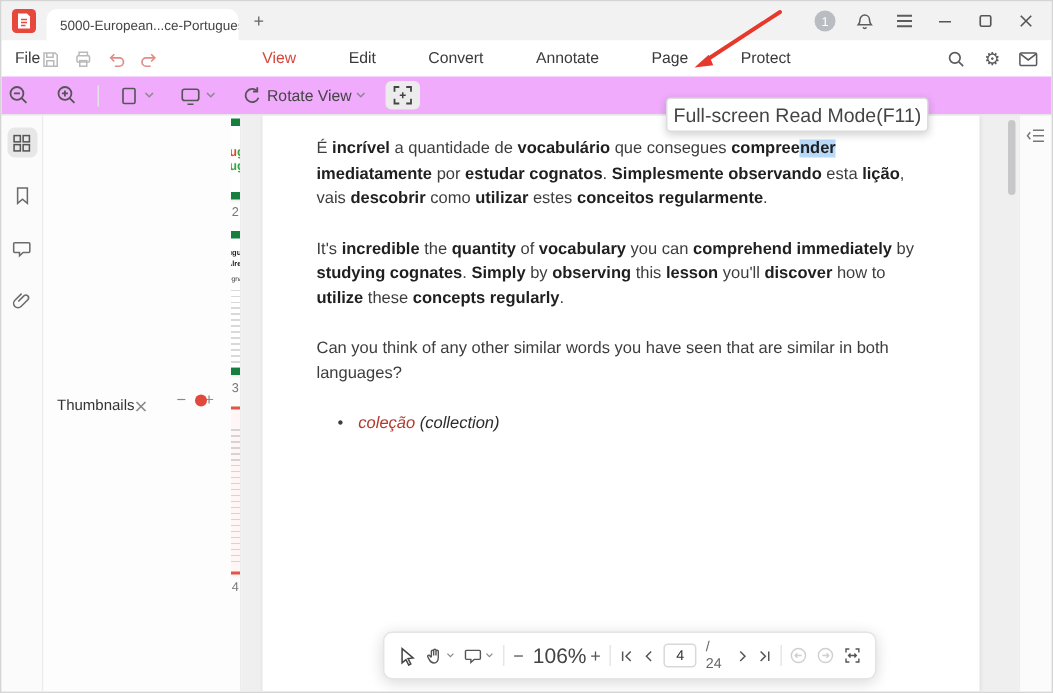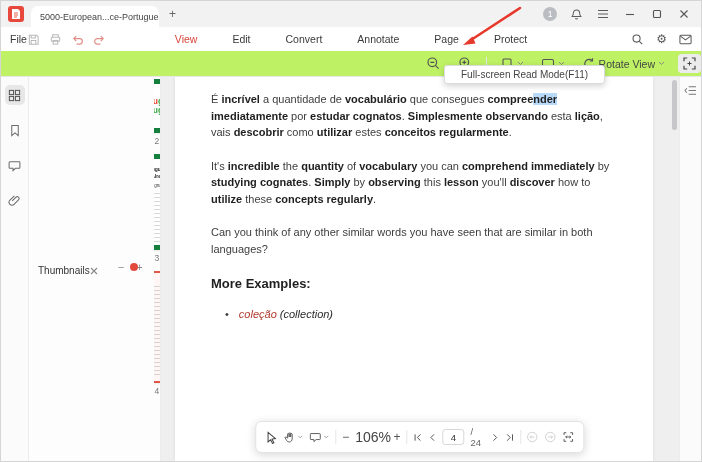--- a/index.html
+++ b/index.html
@@ -21,29 +21,29 @@
   .file-btn { margin-right:0;text-align:right; }
   .quick-icons { display:flex; gap:9px; align-items:center; }
   .qi-gray { color:#b9b9b9; }
   .qi-red { color:#e08d85; }
   .menu-tabs { position:absolute; left:50%; transform:translateX(-50%); display:flex; gap:35px;text-align:center; }
   .menu-tab { color:#3a3a3a; cursor:default; }
   .menu-tab.active { color:#d8453a; }
   .menubar-right { margin-left:auto; display:flex; gap:12px; align-items:center; color:#5a5a5a; }
 
   
-  .toolbar { height:26px; background:#bef264; border-bottom:1px solid #e7e7e8; display:flex; align-items:center; justify-content:flex-end; gap:9px; color:#555; position:relative; }
+  .toolbar { height:26px; background:#f0abfc; border-bottom:1px solid #e7e7e8; display:flex; align-items:center; justify-content:flex-start; gap:9px; color:#555; position:relative; }
   .tool-btn { display:flex; align-items:center; gap:3px; padding:2px 4px; border-radius:4px; }
   .tool-btn.active { background:#ececed; }
   .rotate-label { font-size:10.5px; color:#444; }
   .chev { color:#8b8b8b; display:flex; align-items:center; }
   .tb-divider { width:1px; height:14px; background:#e4e4e4; }
 
   
-  .tooltip { position:absolute; left:443px; top:64px; z-index:40; background:#fff; border:1px solid #dcdcdc; border-radius:3px; padding:3px 16px; font-size:10px; color:#444; box-shadow:0 2px 6px rgba(0,0,0,.18); white-space:nowrap; }
+  .tooltip { position:absolute; left:443px; top:64px; z-index:40; background:#fff; border:1px solid #dcdcdc; border-radius:3px; padding:3px 4px; font-size:13px; color:#444; box-shadow:0 2px 6px rgba(0,0,0,.18); white-space:nowrap; }
   .anno-arrow { position:absolute; left:447px; top:2px; z-index:50; pointer-events:none; }
 
   
   .body-row { position:absolute; top:76px; left:0; right:0; bottom:0; display:flex; }
 
   .left-rail { width:28px; background:#fbfbfb; border-right:1px solid #ececec; display:flex; flex-direction:column; align-items:center; padding-top:8px; gap:15px; color:#6b6b6b; }
   .rail-btn { display:flex; align-items:center; justify-content:center; width:20px; height:20px; border-radius:5px; }
   .rail-btn.active { background:#e7e7e8; }
 
   .thumb-panel { width:132px; background:#fdfdfd; border-right:1px solid #ececec; display:flex; flex-direction:row; }
@@ -319,21 +319,20 @@
       </div>
     </div>
 
     <div class="doc-area">
       <div class="page">
         <div>
             <div class="para"><span>É </span><span class="b">incrível</span><span> a quantidade de </span><span class="b">vocabulário</span><span> que consegues </span><span class="b">compree</span><span class="b hl">nder</span><span> </span><span class="b">imediatamente</span><span> por </span><span class="b">estudar cognatos</span><span>. </span><span class="b">Simplesmente observando</span><span> esta </span><span class="b">lição</span><span>, vais </span><span class="b">descobrir</span><span> como </span><span class="b">utilizar</span><span> estes </span><span class="b">conceitos regularmente</span><span>.</span></div>
             <div class="para"><span>It's </span><span class="b">incredible</span><span> the </span><span class="b">quantity</span><span> of </span><span class="b">vocabulary</span><span> you can </span><span class="b">comprehend immediately</span><span> by </span><span class="b">studying cognates</span><span>. </span><span class="b">Simply</span><span> by </span><span class="b">observing</span><span> this </span><span class="b">lesson</span><span> you'll </span><span class="b">discover</span><span> how to </span><span class="b">utilize</span><span> these </span><span class="b">concepts regularly</span><span>.</span></div>
             <div class="para"><span>Can you think of any other similar words you have seen that are similar in both languages?</span></div>
           </div>
-        <div class="doc-heading">More Examples:</div>
         <div class="example-row">
           <span>•</span>
           <span>
             <span class="example-term">coleção</span>
             <span class="example-tr">(collection)</span>
           </span>
         </div>
       </div>
 
       <div class="scroll-thumb"></div>

